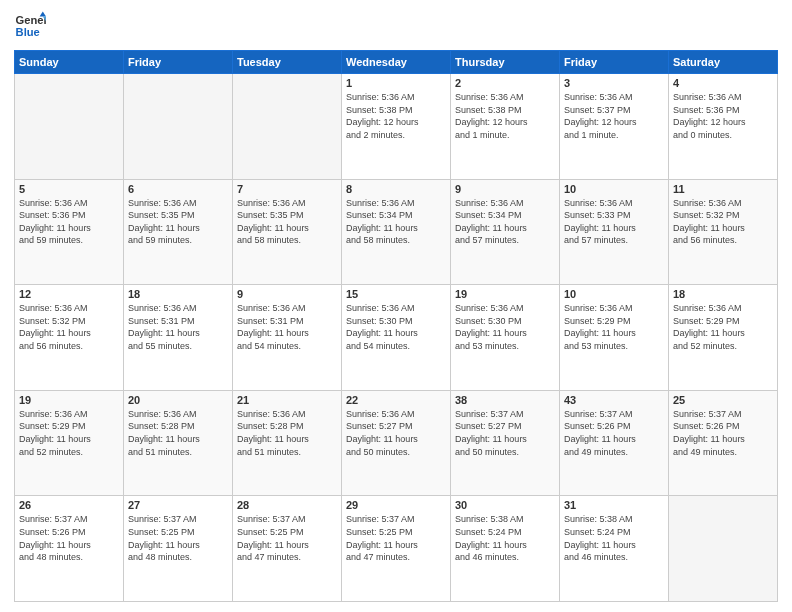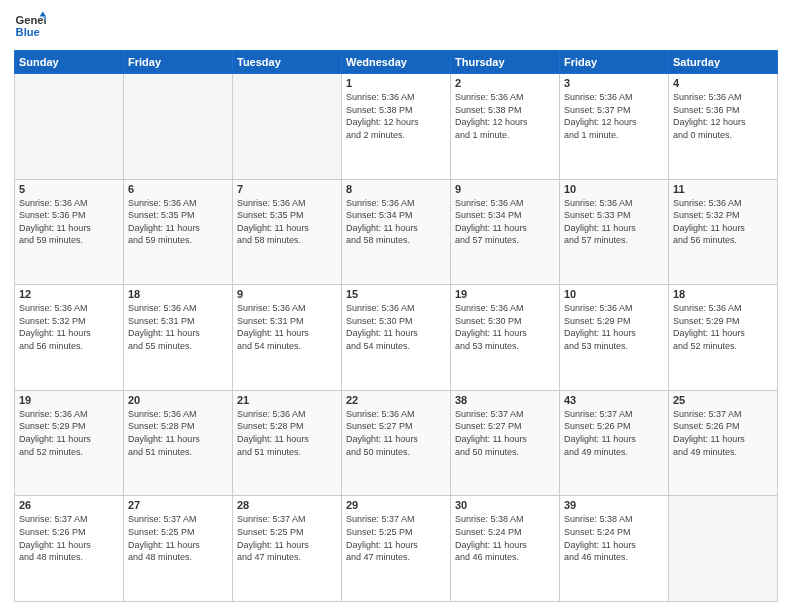--- a/index.html
+++ b/index.html
@@ -339,21 +339,21 @@
 and 47 minutes.</div>
           </td>
           <td>
             <span class="day-number">30</span>
             <div class="day-info" style="white-space: pre-line;">Sunrise: 5:38 AM
 Sunset: 5:24 PM
 Daylight: 11 hours
 and 46 minutes.</div>
           </td>
           <td>
-            <span class="day-number">39</span>
+            <span class="day-number">31</span>
             <div class="day-info" style="white-space: pre-line;">Sunrise: 5:38 AM
 Sunset: 5:24 PM
 Daylight: 11 hours
 and 46 minutes.</div>
           </td>
           <td class="empty"></td>
         </tr>
       </tbody>
   </table>
 </div>

